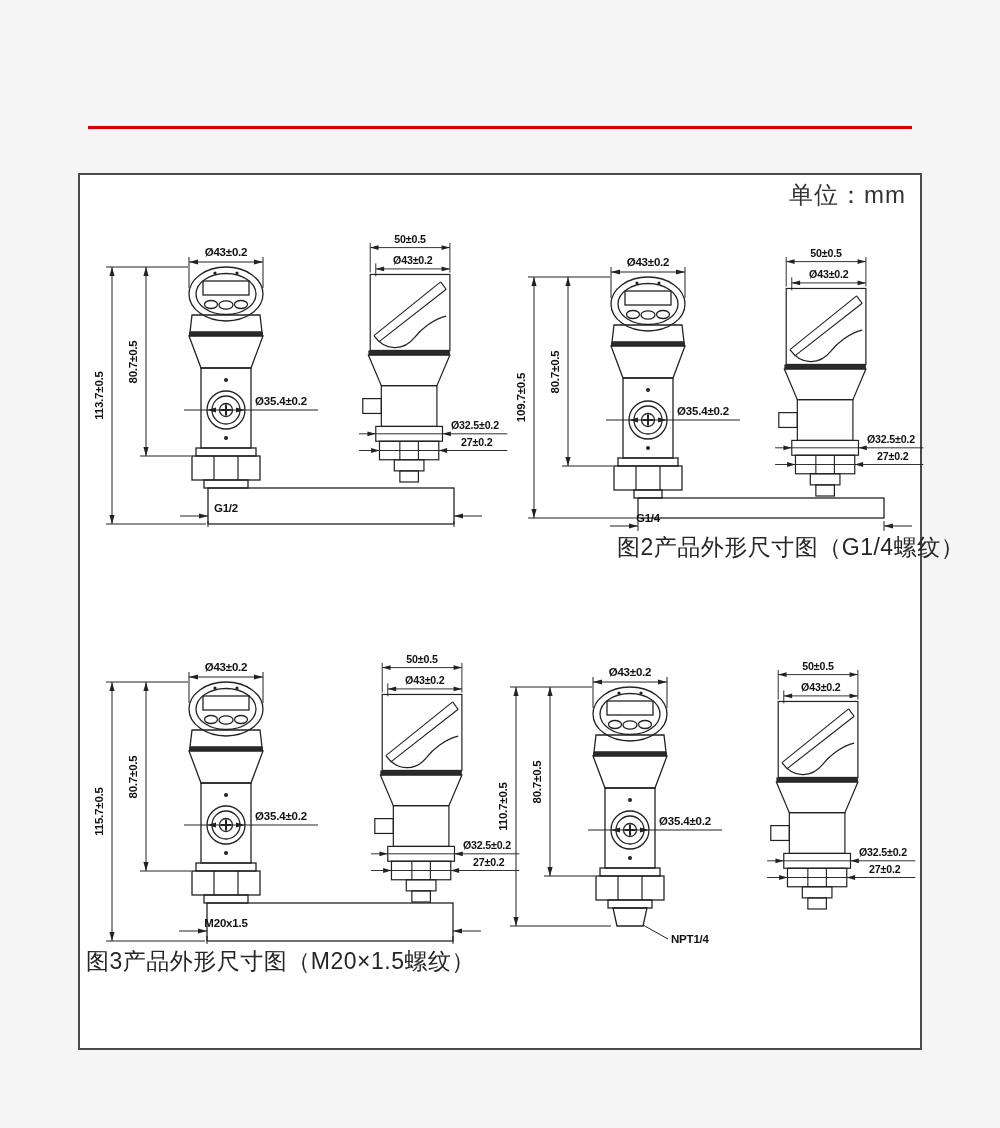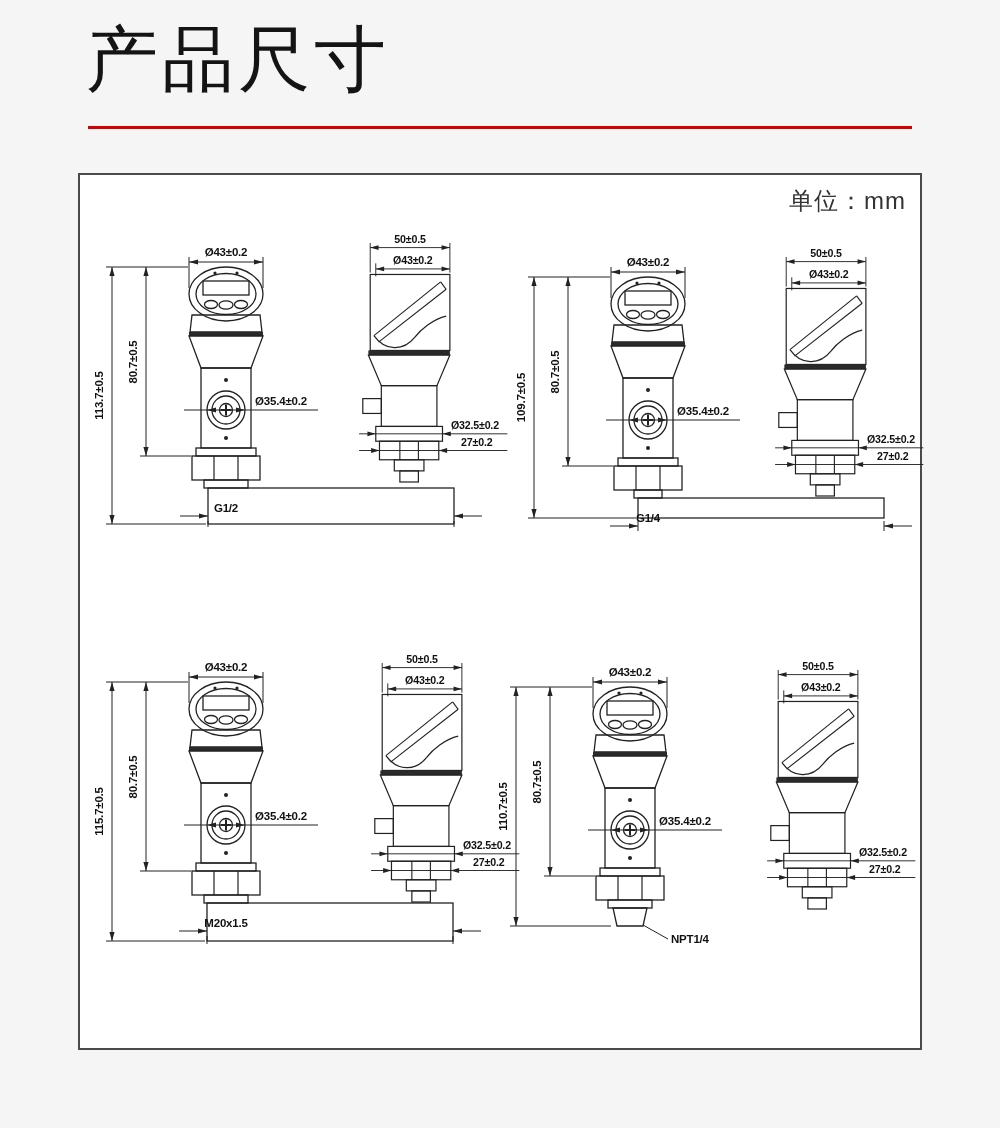--- a/index.html
+++ b/index.html
@@ -3,29 +3,28 @@
 <meta charset="utf-8">
 <style>
   html,body{margin:0;padding:0;background:#f5f5f6;}
   .page{position:relative;width:1000px;height:1128px;background:#f5f5f6;overflow:hidden;
         font-family:"Liberation Sans",sans-serif;color:#1a1a1a;}
   .title{position:absolute;left:86px;top:16px;font-size:72px;line-height:1.2;
          letter-spacing:4px;color:#141414;font-weight:500;}
   .divider{position:absolute;left:88px;top:126px;width:824px;height:3px;background:var(--accent,#d40000);}
   .panel{position:absolute;left:78px;top:173px;width:844px;height:877px;background:var(--panel,#ffffff);
          border:2px solid var(--panel-border,#4a4a4a);box-sizing:border-box;}
-  .unit{position:absolute;right:14px;top:10px;font-size:24px;color:#333;letter-spacing:1px;}
+  .unit{position:absolute;right:14px;top:4px;font-size:24px;color:#333;letter-spacing:1px;}
   .fig-caption{position:absolute;font-size:23px;color:#262626;white-space:nowrap;letter-spacing:0.5px;}
   svg.drawing{position:absolute;overflow:visible;}
 </style>
 </head>
 <body>
 
 <div class="page">
-  <div class="title">产品尺寸</div>
   <div class="divider"></div>
 
   <div class="panel">
     <div class="unit">单位：mm</div>
 
     <svg class="drawing" style="left:8px;top:67px" width="235" height="284" viewBox="0 0 235 284">
         <g>
           <ellipse cx="138" cy="52" rx="37" ry="27" fill="none" stroke="#222222" stroke-width="1.3"></ellipse>
           <ellipse cx="138" cy="52" rx="30" ry="20.5" fill="none" stroke="#222222" stroke-width="1.3"></ellipse>
           <circle cx="127" cy="31" r="1.6" fill="#222222" stroke="none" stroke-width="1.3"></circle>
@@ -217,20 +216,21 @@
           <polygon points="58,220 49,217.4 49,222.6" fill="#222222"></polygon>
           <polygon points="130,220 139,217.4 139,222.6" fill="#222222"></polygon>
           <text x="165" y="215" fill="#111" font-size="11.5" font-weight="bold" text-anchor="middle" letter-spacing="-0.2" font-family="'Liberation Sans',sans-serif">Ø32.5±0.2</text>
           <line x1="40" y1="238" x2="200" y2="238" stroke="#222222" stroke-width="1"></line>
           <polygon points="62,238 53,235.4 53,240.6" fill="#222222"></polygon>
           <polygon points="126,238 135,235.4 135,240.6" fill="#222222"></polygon>
           <text x="167" y="233" fill="#111" font-size="11.5" font-weight="bold" text-anchor="middle" letter-spacing="-0.2" font-family="'Liberation Sans',sans-serif">27±0.2</text>
         </g>
       </svg>
 
+    <div class="fig-caption" style="left:537px;top:357px">图2产品外形尺寸图（G1/4螺纹）</div>
 
     <svg class="drawing" style="left:8px;top:482px" width="235" height="284" viewBox="0 0 235 284">
         <g>
           <ellipse cx="138" cy="52" rx="37" ry="27" fill="none" stroke="#222222" stroke-width="1.3"></ellipse>
           <ellipse cx="138" cy="52" rx="30" ry="20.5" fill="none" stroke="#222222" stroke-width="1.3"></ellipse>
           <circle cx="127" cy="31" r="1.6" fill="#222222" stroke="none" stroke-width="1.3"></circle>
           <circle cx="149" cy="31" r="1.6" fill="#222222" stroke="none" stroke-width="1.3"></circle>
           <rect x="115" y="39" width="46" height="14" fill="none" stroke="#222222" stroke-width="1.3"></rect>
           <ellipse cx="123" cy="62.5" rx="6.5" ry="4" fill="none" stroke="#222222" stroke-width="1.3"></ellipse>
           <ellipse cx="138" cy="63" rx="7" ry="4.2" fill="none" stroke="#222222" stroke-width="1.3"></ellipse>
@@ -413,14 +413,15 @@
           <polygon points="58,220 49,217.4 49,222.6" fill="#222222"></polygon>
           <polygon points="130,220 139,217.4 139,222.6" fill="#222222"></polygon>
           <text x="165" y="215" fill="#111" font-size="11.5" font-weight="bold" text-anchor="middle" letter-spacing="-0.2" font-family="'Liberation Sans',sans-serif">Ø32.5±0.2</text>
           <line x1="40" y1="238" x2="200" y2="238" stroke="#222222" stroke-width="1"></line>
           <polygon points="62,238 53,235.4 53,240.6" fill="#222222"></polygon>
           <polygon points="126,238 135,235.4 135,240.6" fill="#222222"></polygon>
           <text x="167" y="233" fill="#111" font-size="11.5" font-weight="bold" text-anchor="middle" letter-spacing="-0.2" font-family="'Liberation Sans',sans-serif">27±0.2</text>
         </g>
       </svg>
 
+    <div class="fig-caption" style="left:6px;top:771px">图3产品外形尺寸图（M20×1.5螺纹）</div>
   </div>
 </div>
 
 </body></html>

